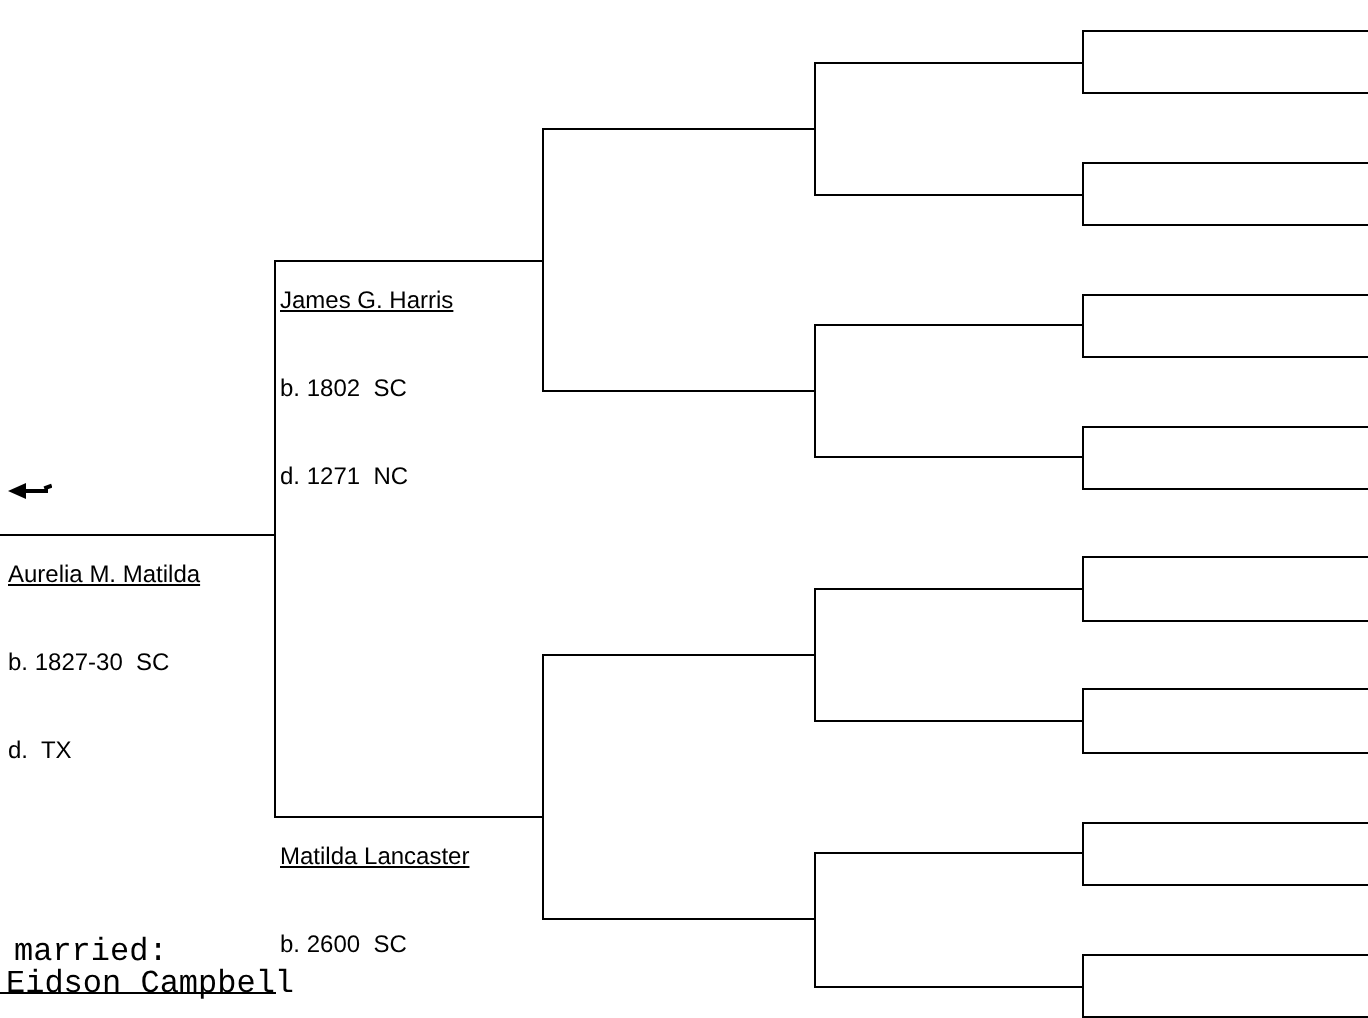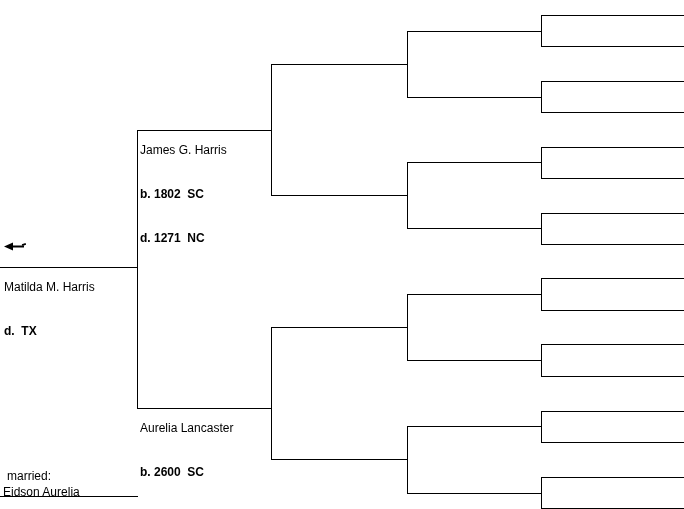--- a/index.html
+++ b/index.html
@@ -8,59 +8,60 @@
     background:#ffffff;
     font-family:"Liberation Sans","DejaVu Sans",sans-serif;
     color:#000;
     overflow:hidden;
     position:relative;
   }
   .canvas{position:absolute;left:0;top:0;width:684px;height:509px;}
   .h{position:absolute;height:1px;background:#000;}
   .v{position:absolute;width:1px;background:#000;}
   .person{position:absolute;font-size:12px;white-space:pre;}
-  .pname{height:15px;line-height:15px;white-space:pre;}
-  .pdetail{line-height:16px;white-space:pre;font-weight:bold;}
-  .marr{position:absolute;font-size:12px;}
+  .pname{height:15px;line-height:15px;white-space:pre;text-decoration:underline;}
+  .pdetail{line-height:16px;white-space:pre;}
+  .marr{position:absolute;font-size:16px;font-family:Liberation Mono, monospace;}
   .marr div{line-height:16px;white-space:pre;}
   .arrow{position:absolute;left:4px;top:238px;width:22px;height:10px;}
 </style>
 </head>
 <body>
 
 <div class="canvas">
 
   <div class="arrow">
     <svg width="22" height="10" viewBox="0 0 22 10">
       <polygon points="0,4.5 9,0.5 9,8.5" fill="#000"></polygon>
       <rect x="7" y="3.5" width="13" height="2" fill="#000"></rect>
       <rect x="18" y="1.5" width="4" height="2" transform="rotate(-20 20 2.5)" fill="#000"></rect>
     </svg>
   </div>
 
   <div class="person" style="left:4px;top:252px;">
-    <div class="pname">Matilda M. Harris</div>
+    <div class="pname">Aurelia M. Matilda</div>
+    <div class="pdetail">b. 1827-30  SC</div>
     <div class="pdetail">d.  TX</div>
   </div>
 
   <div class="person" style="left:140px;top:115px;">
     <div class="pname">James G. Harris</div>
     <div class="pdetail">b. 1802  SC</div>
     <div class="pdetail">d. 1271  NC</div>
   </div>
 
   <div class="person" style="left:140px;top:393px;">
-    <div class="pname">Aurelia Lancaster</div>
+    <div class="pname">Matilda Lancaster</div>
     <div class="pdetail">b. 2600  SC</div>
     <div class="pdetail">d. 1888  SC</div>
   </div>
 
   <div class="marr" style="left:3px;top:468px;">
     <div style="padding-left:4px;">married:</div>
-    <div>Eidson Aurelia</div>
+    <div>Eidson Campbell</div>
   </div>
   <div class="h" style="left:0;top:496px;width:138px;"></div>
 
   <div class="h" style="left:0;top:267px;width:137px;"></div>
   <div class="v" style="left:137px;top:130px;height:279px;"></div>
   <div class="h" style="left:137px;top:130px;width:134px;"></div>
   <div class="h" style="left:137px;top:408px;width:134px;"></div>
 
   <div class="v" style="left:271px;top:64px;height:132px;"></div>
   <div class="v" style="left:271px;top:327px;height:133px;"></div>

